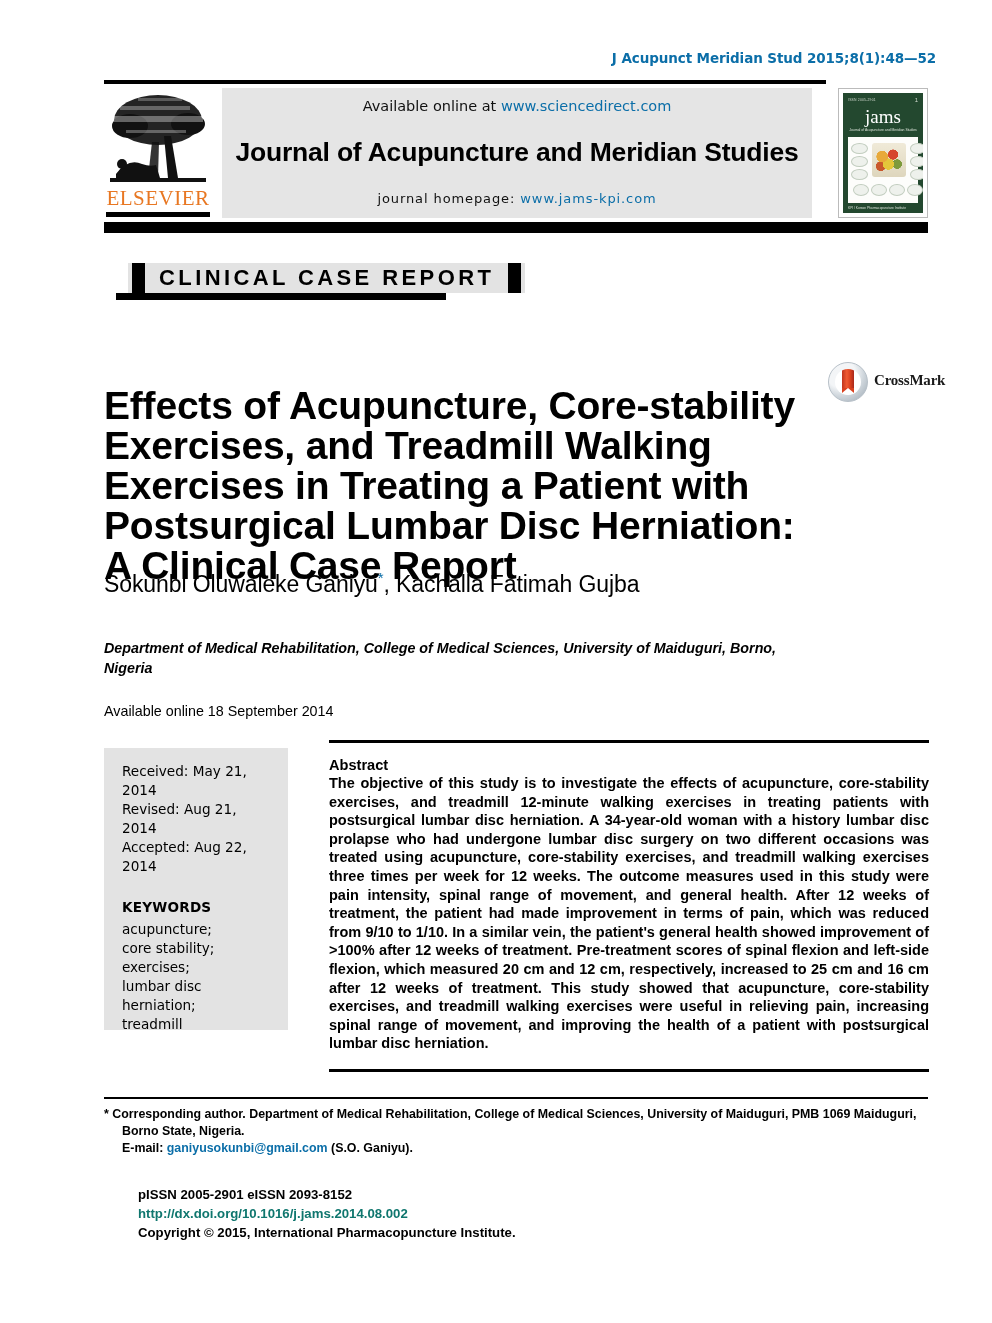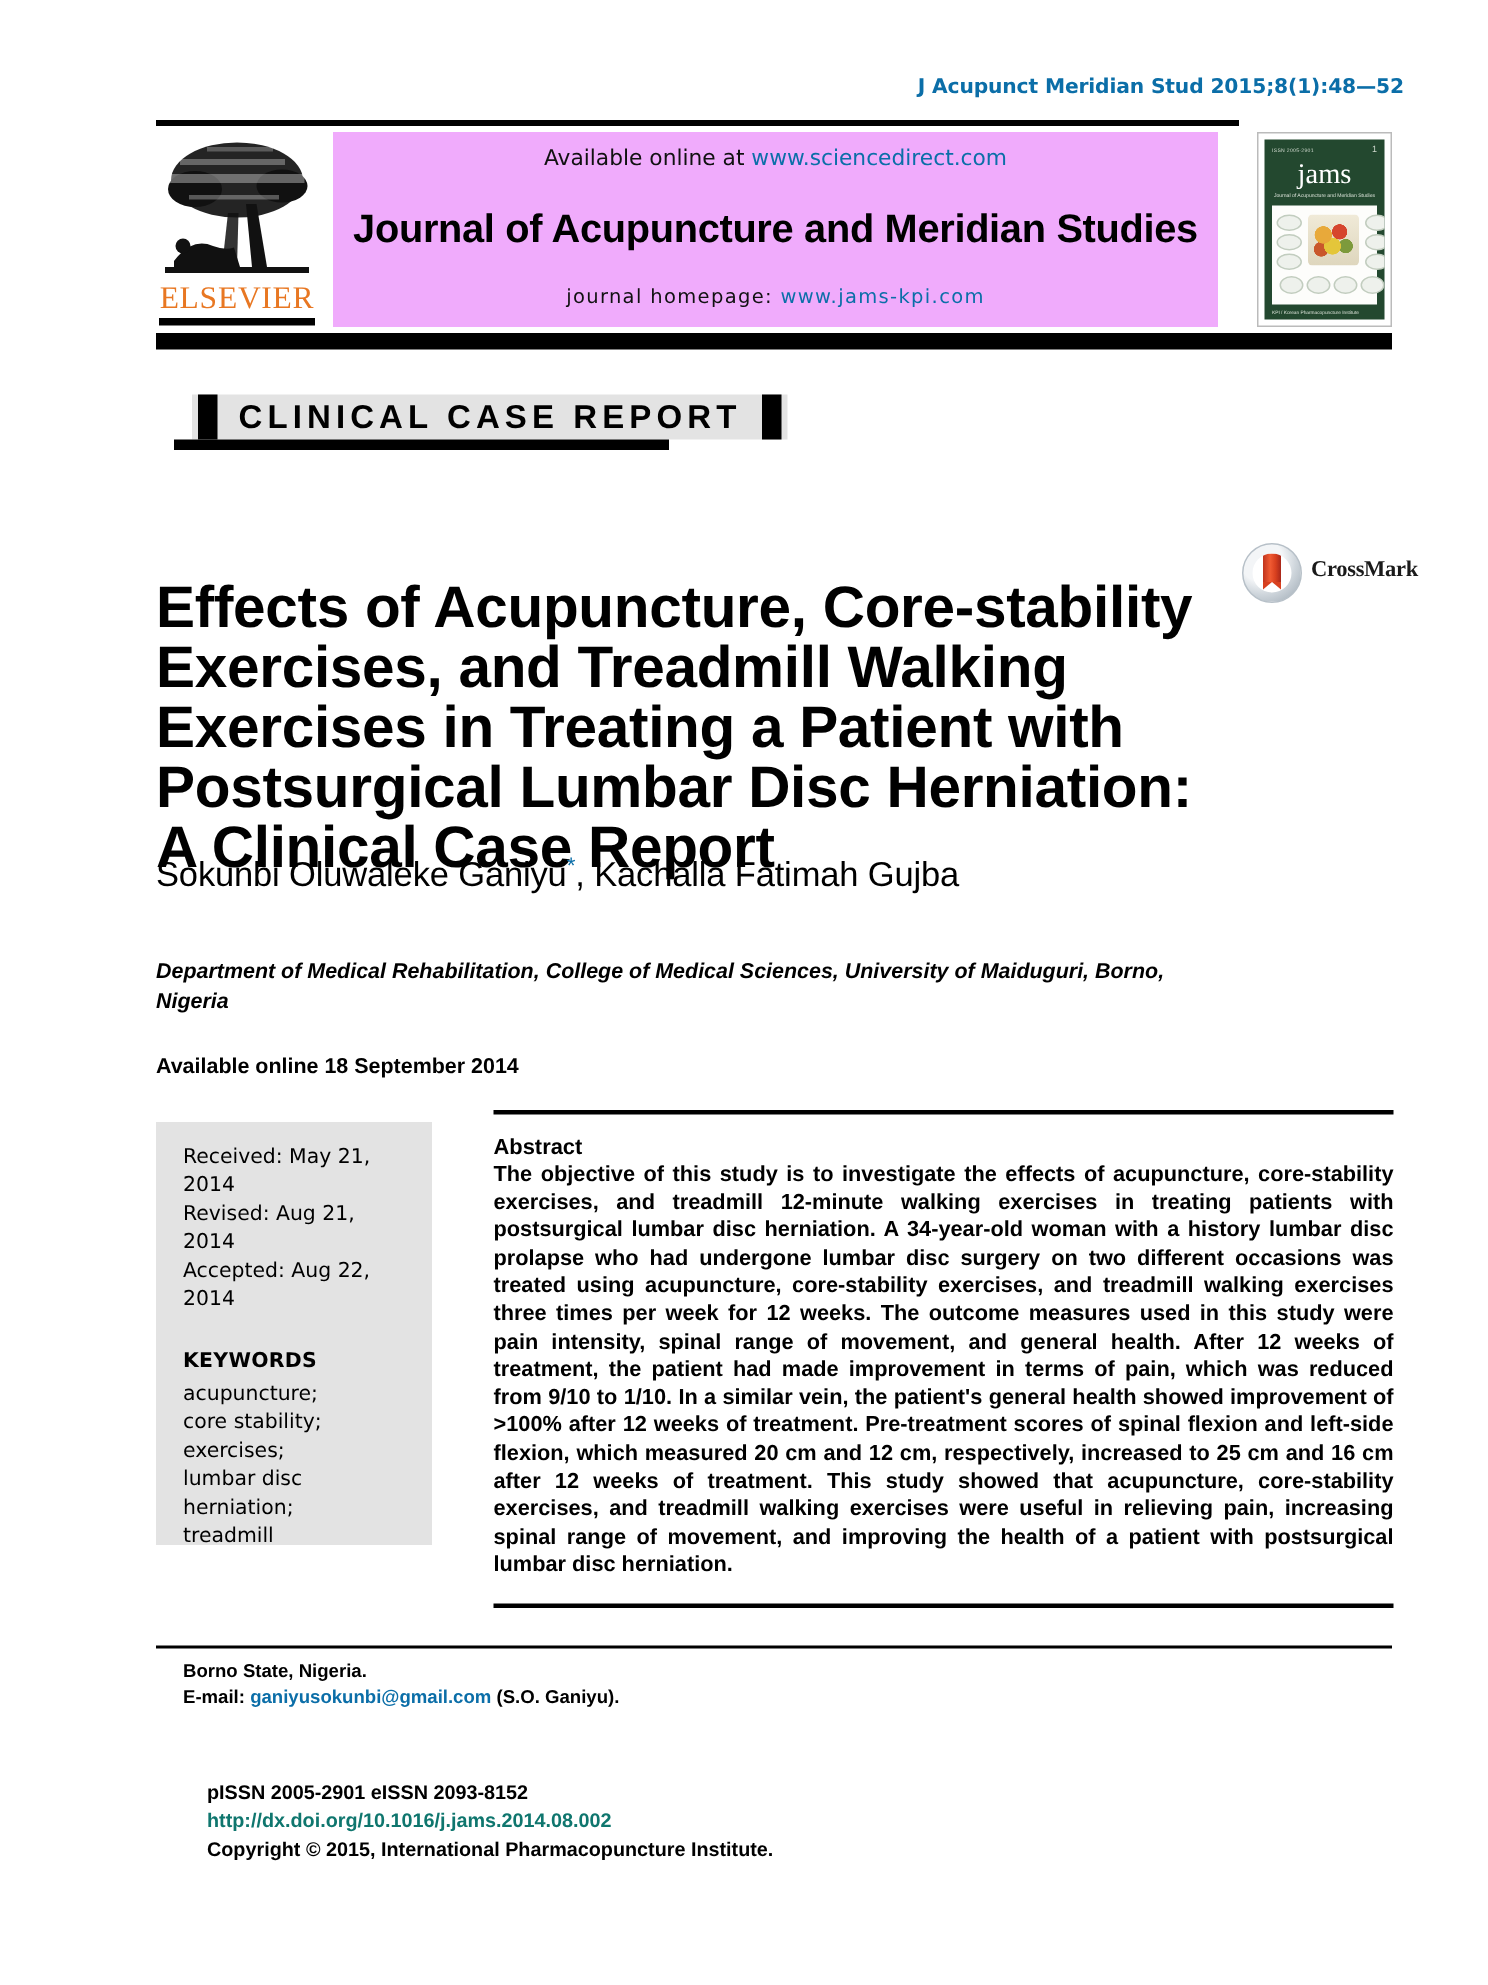--- a/index.html
+++ b/index.html
@@ -79,21 +79,21 @@
     left: 2px; top: 124px;
     width: 104px; height: 5px;
     background: #000;
   }
 
   .mast-center {
     position: absolute;
     left: 118px; top: 0;
     width: 590px;
     height: 130px;
-    background: #f0abfc;
+    background: #e5e5e5;
     display: flex;
     flex-direction: column;
     align-items: center;
     justify-content: space-between;
     padding: 10px 0 12px 0;
     box-sizing: border-box;
   }
   .avail-line {
     font-size: 14.5px;
     font-family: "DejaVu Sans", sans-serif;
@@ -305,21 +305,21 @@
     font-size: 14.3px;
     font-weight: bold;
     font-style: italic;
     line-height: 20px;
   }
   .available {
     position: absolute;
     left: 88px;
     top: 703px;
     font-size: 14.3px;
-    font-weight: bold;
+    font-weight: normal;
   }
 
   
   .kwbox {
     position: absolute;
     left: 88px;
     top: 748px;
     width: 184px;
     height: 282px;
     background: #e3e3e3;
@@ -507,20 +507,21 @@
 
   <div class="abs-col">
     <div class="abs-rule-top"></div>
     <div class="abs-head">Abstract</div>
     <div class="abs-body">The objective of this study is to investigate the effects of acupuncture, core-stability exercises, and treadmill 12-minute walking exercises in treating patients with postsurgical lumbar disc herniation. A 34-year-old woman with a history lumbar disc prolapse who had undergone lumbar disc surgery on two different occasions was treated using acupuncture, core-stability exercises, and treadmill walking exercises three times per week for 12 weeks. The outcome measures used in this study were pain intensity, spinal range of movement, and general health. After 12 weeks of treatment, the patient had made improvement in terms of pain, which was reduced from 9/10 to 1/10. In a similar vein, the patient's general health showed improvement of &gt;100% after 12 weeks of treatment. Pre-treatment scores of spinal flexion and left-side flexion, which measured 20 cm and 12 cm, respectively, increased to 25 cm and 16 cm after 12 weeks of treatment. This study showed that acupuncture, core-stability exercises, and treadmill walking exercises were useful in relieving pain, increasing spinal range of movement, and improving the health of a patient with postsurgical lumbar disc herniation.</div>
     <div class="abs-rule-bot"></div>
   </div>
 
   <div class="foot-rule"></div>
   <div class="footnote">
+    <div>* Corresponding author. Department of Medical Rehabilitation, College of Medical Sciences, University of Maiduguri, PMB 1069 Maiduguri,</div>
     <span class="indent">Borno State, Nigeria.</span>
     <span class="indent"><span>E-mail: </span><a href="#">ganiyusokunbi@gmail.com</a><span> (S.O. Ganiyu).</span></span>
   </div>
 
   <div class="issnblock">
     <div>pISSN 2005-2901    eISSN 2093-8152</div>
     <div class="doi">http://dx.doi.org/10.1016/j.jams.2014.08.002</div>
     <div>Copyright © 2015, International Pharmacopuncture Institute.</div>
   </div>
 

